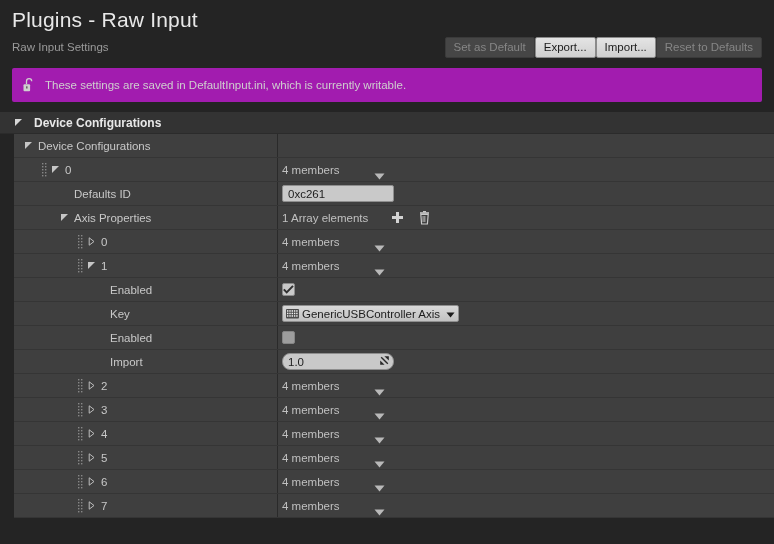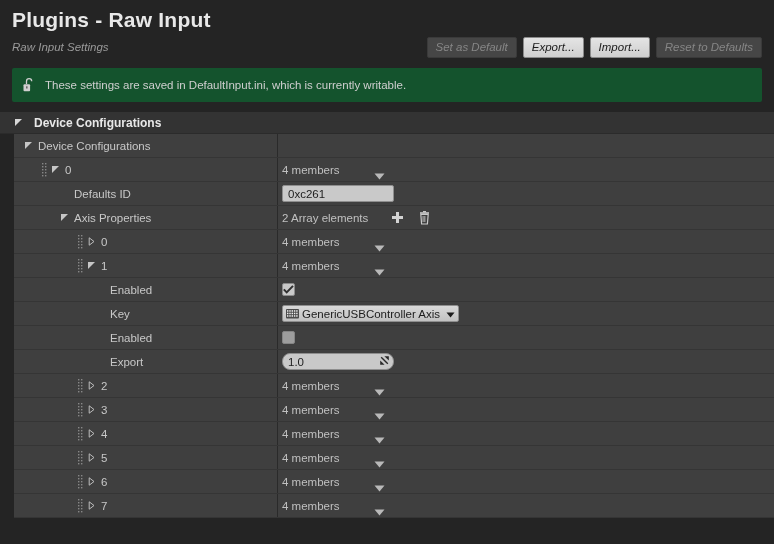--- a/index.html
+++ b/index.html
@@ -15,37 +15,36 @@
     width: 774px; height: 544px;
     background: #242424;
     color: #d9d9d9;
   }
 
   
   .hdr { padding: 6px 12px 0 12px; }
   .hdr-title {
     font-size: 21px;
     color: #e8e8e8;
-    font-weight: 700;
+    font-weight: 400;
     letter-spacing: .2px;
     line-height: 28px;
   }
   .hdr-row2 {
     display: flex;
     align-items: center;
     justify-content: space-between;
     margin-top: 2px;
     height: 22px;
-    font-style: italic;
   }
   .hdr-sub {
     font-size: 11.5px;
     color: #9a9a9a;
   }
-  .btn-group { display: flex; gap: 6px; align-items: center; }
+  .btn-group { display: flex; align-items: center; }
   .btn {
     font-family: "Liberation Sans", sans-serif;
     font-size: 11.5px;
     padding: 2px 8px 3px 8px;
     border-radius: 2px;
     line-height: 14px;
     white-space: nowrap;
     border: 1px solid #1b1b1b;
   }
   .btn.enabled {
@@ -56,21 +55,21 @@
   .btn.disabled {
     background: #464646;
     color: #868686;
     border: 1px solid #3a3a3a;
   }
 
   
   .notice {
     margin: 10px 12px 0 12px;
     height: 34px;
-    background: #14532d;
+    background: #a21caf;
     border-radius: 2px;
     display: flex;
     align-items: center;
     padding: 0 10px;
     gap: 9px;
   }
   .notice-text { font-size: 11.5px; color: #cfcfcf; }
   .lock-icon { width: 14px; height: 16px; display: block; }
 
   
@@ -316,21 +315,21 @@
           <div style="width: 46px; flex: 0 0 auto;"></div>
           <span class="tri">
             <svg width="9" height="9" viewBox="0 0 9 9">
               <path d="M1 1 L8 1 L1 8 Z" fill="#c6c6c6"></path>
             </svg>
           </span>
           <span class="lbl">Axis Properties</span>
         </div>
         <div class="splitter"></div>
         <div class="right">
-          <span class="val-txt">2 Array elements</span>
+          <span class="val-txt">1 Array elements</span>
           <span class="icon-btn" style="margin-left: 22px;">
             <svg width="13" height="13" viewBox="0 0 13 13">
               <rect x="5" y="1" width="3" height="11" fill="#d2d2d2"></rect>
               <rect x="1" y="5" width="11" height="3" fill="#d2d2d2"></rect>
             </svg>
           </span>
           <span class="icon-btn" style="margin-left: 12px;">
             <svg width="13" height="14" viewBox="0 0 13 14">
               <rect x="2" y="1.2" width="9" height="1.6" fill="#c9c9c9"></rect>
               <rect x="5" y="0" width="3" height="1.4" fill="#c9c9c9"></rect>
@@ -462,21 +461,21 @@
         </div>
         <div class="splitter"></div>
         <div class="right">
           <div class="chk off"></div>
         </div>
       </div>
       <div class="row">
         <div class="left">
           <div style="width: 82px; flex: 0 0 auto;"></div>
           <span class="tri"></span>
-          <span class="lbl">Export</span>
+          <span class="lbl">Import</span>
         </div>
         <div class="splitter"></div>
         <div class="right">
           <div class="numfield">
             <span>1.0</span>
             <span><svg width="11" height="11" viewBox="0 0 11 11">
                 <path d="M9.8 1.2 L9.8 5.6 L5.4 1.2 Z" fill="#2a2a2a"></path>
                 <path d="M1.2 9.8 L1.2 5.4 L5.6 9.8 Z" fill="#2a2a2a"></path>
                 <path d="M2.2 2.2 L8.8 8.8" stroke="#2a2a2a" stroke-width="1.4"></path>
               </svg></span>

